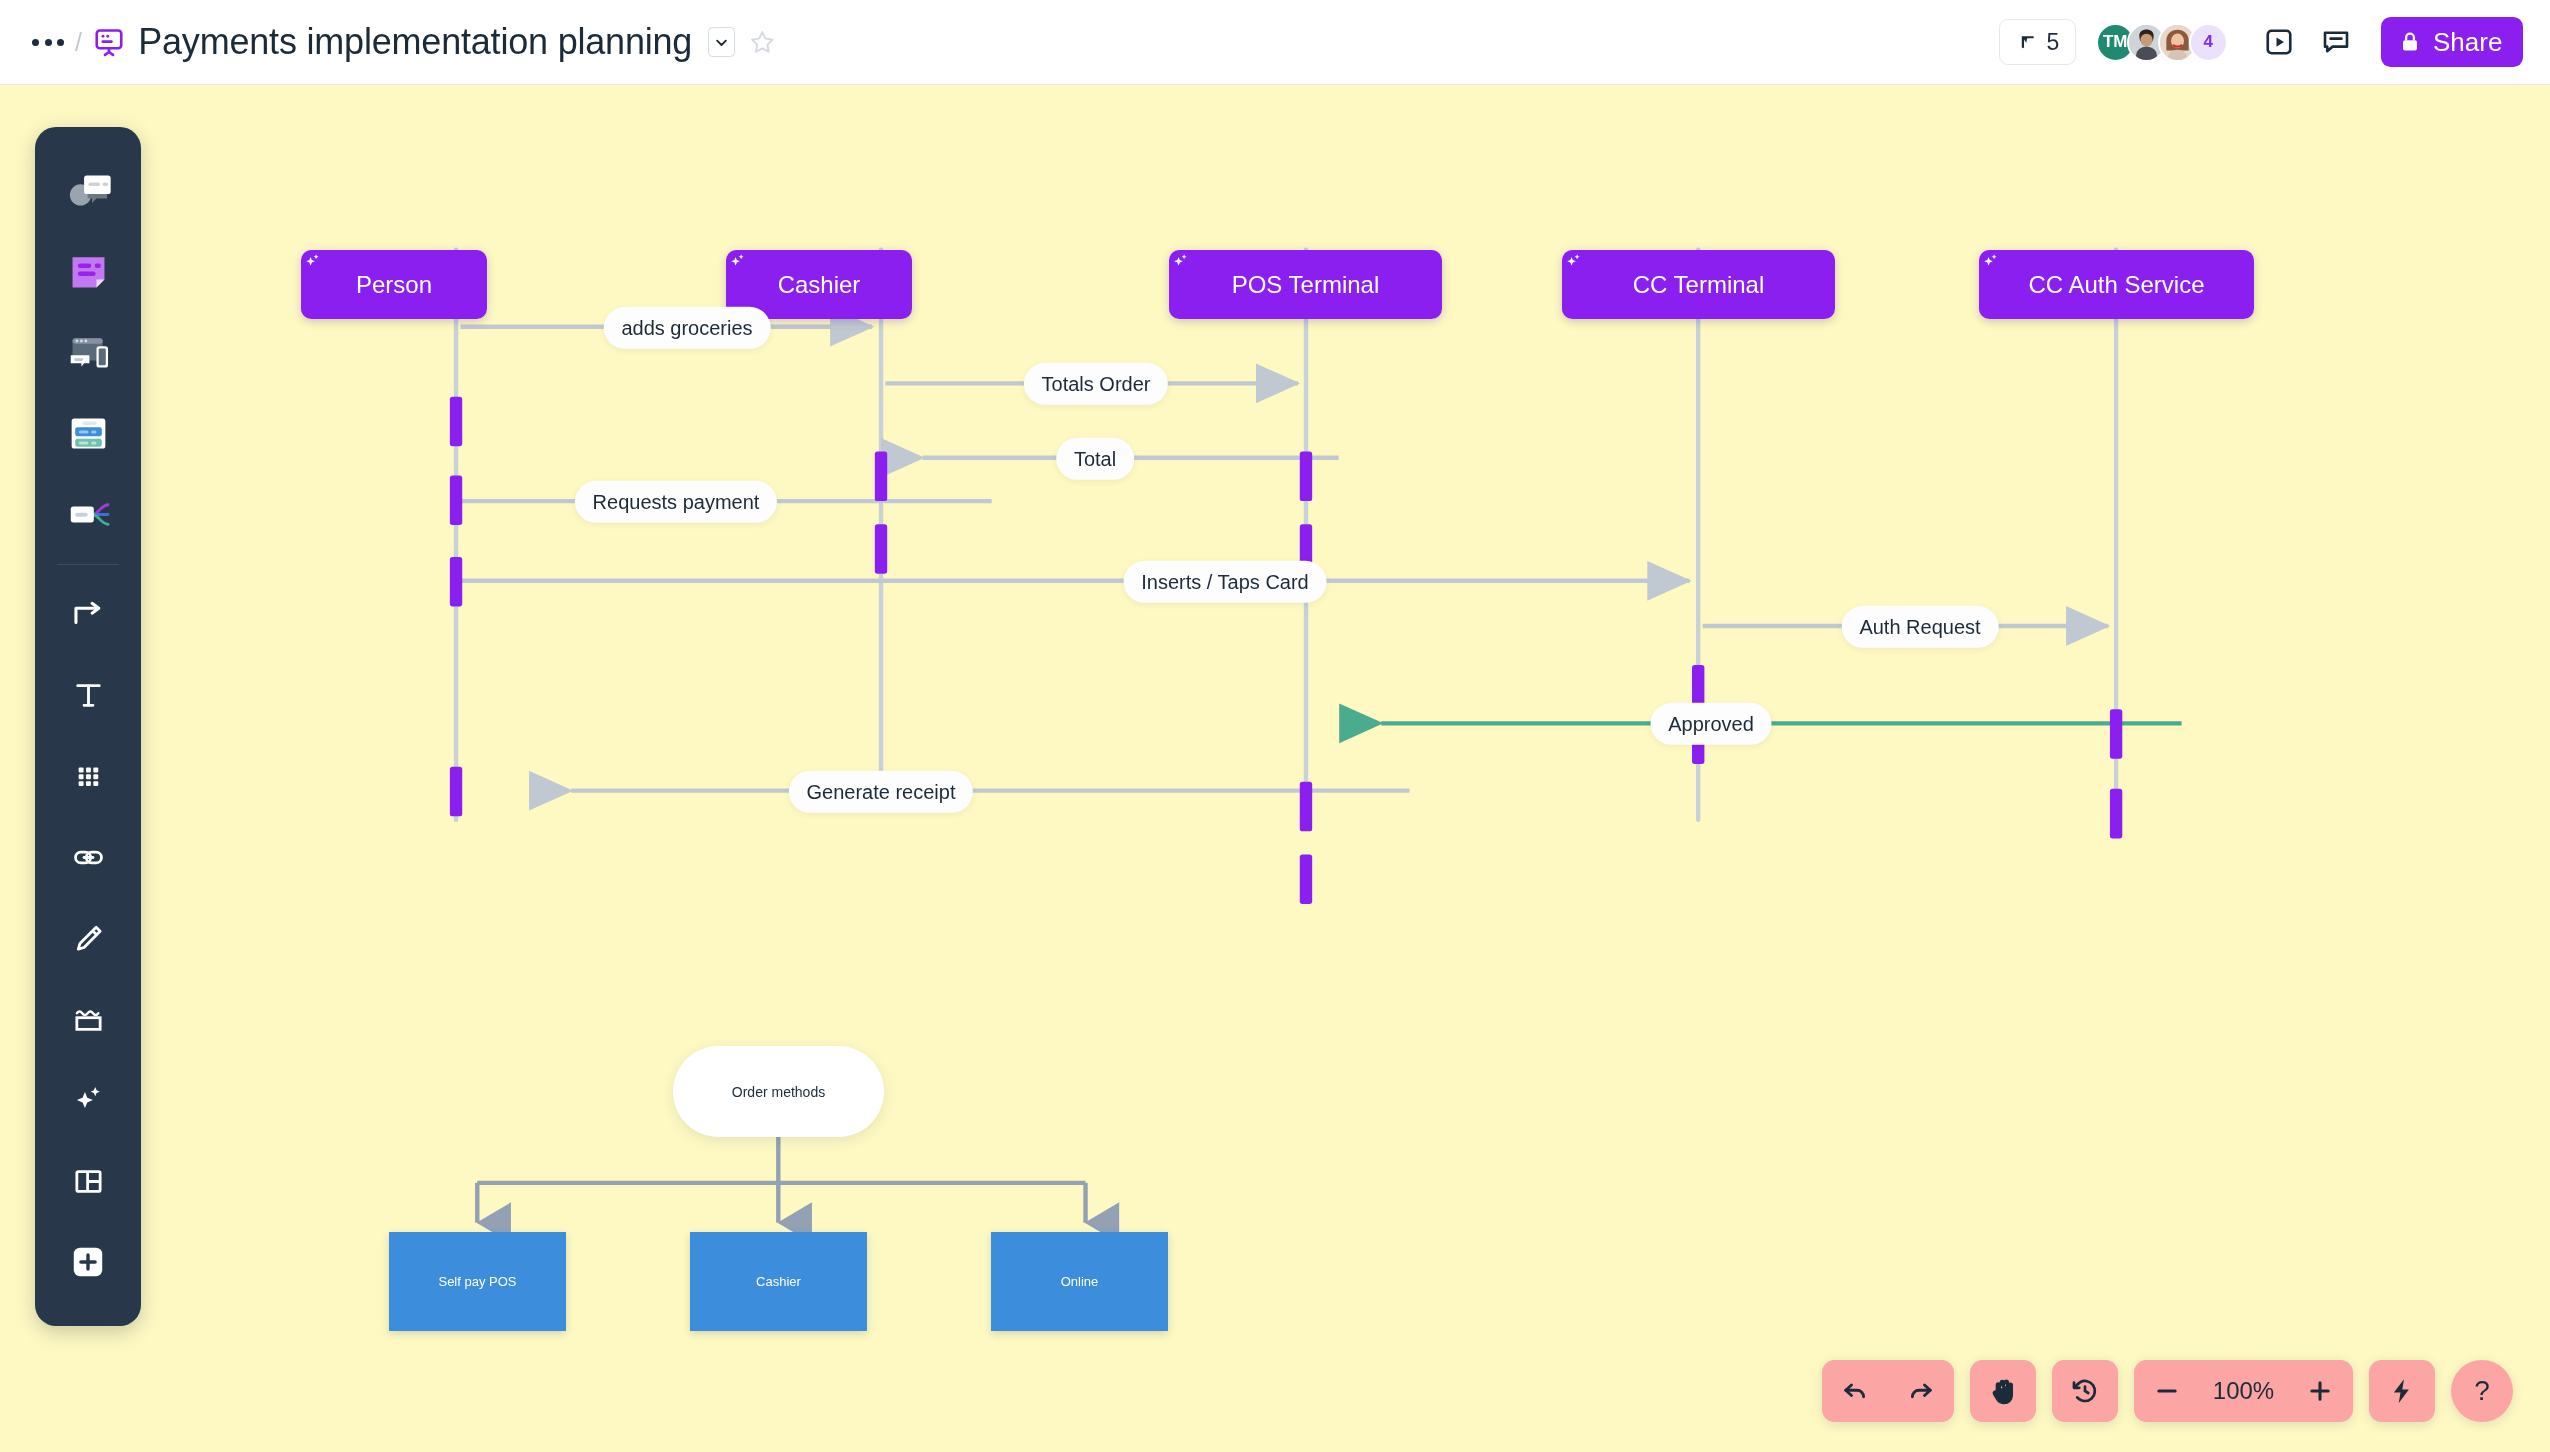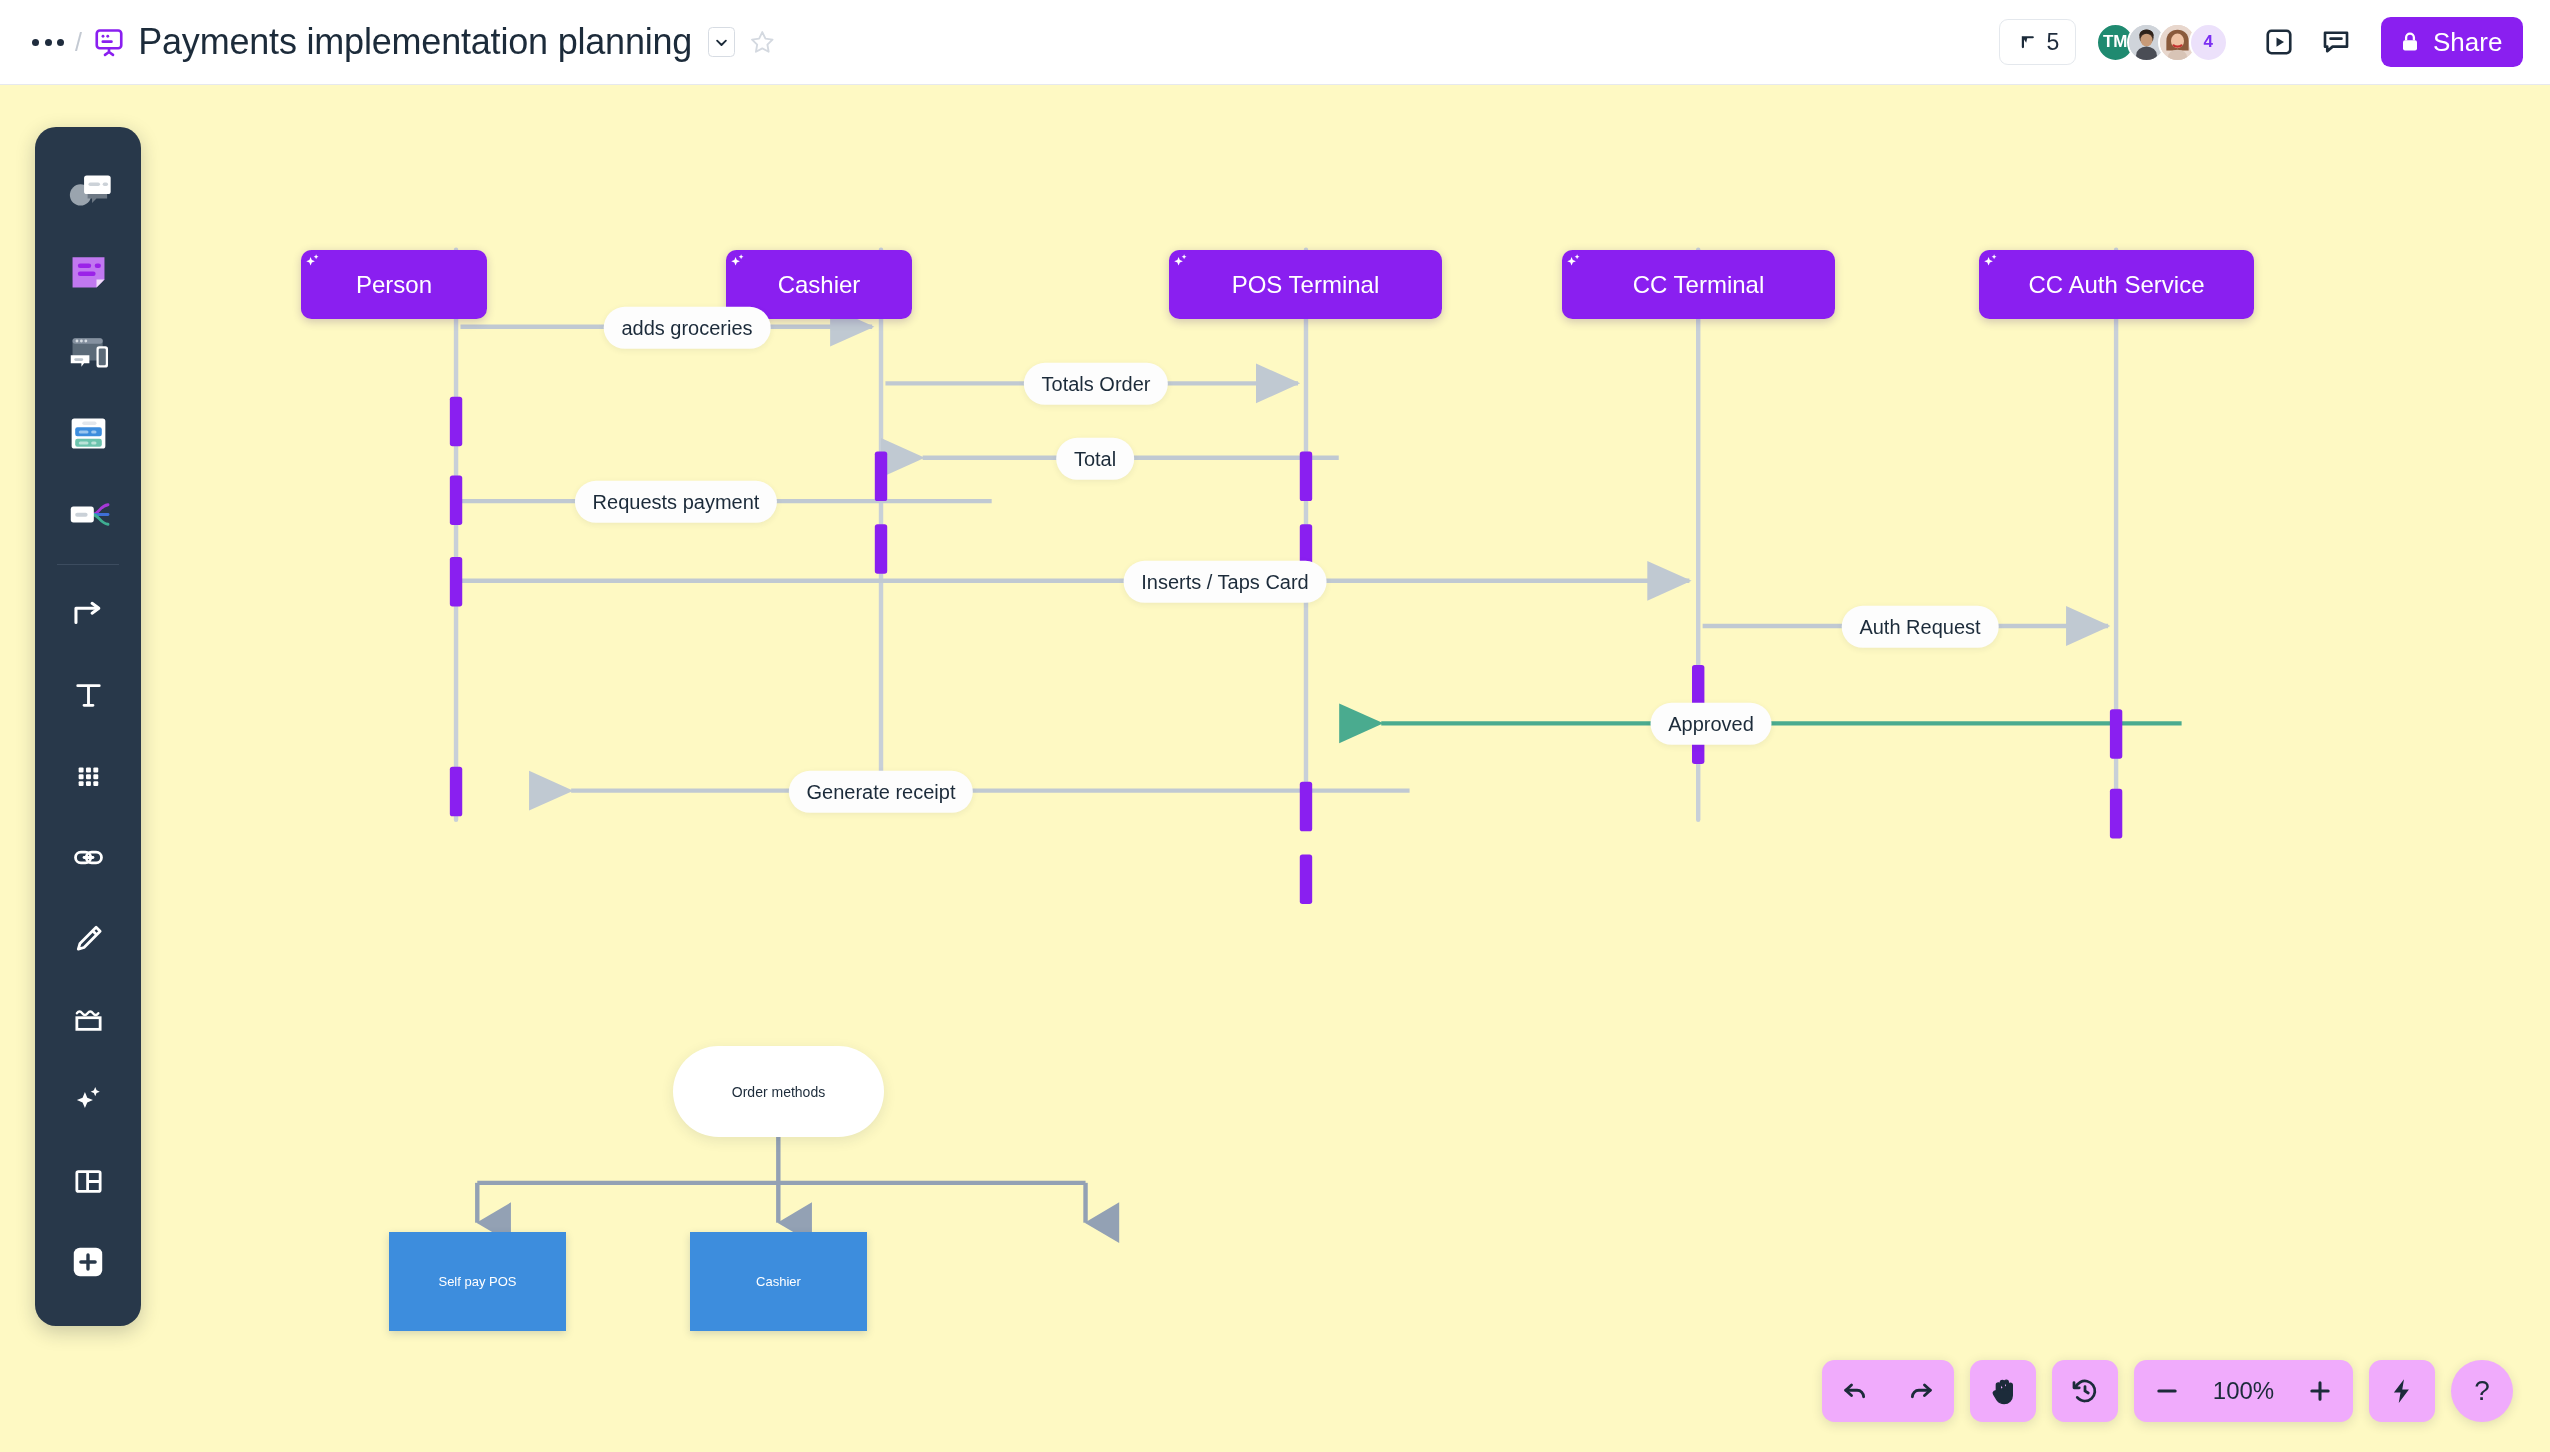--- a/index.html
+++ b/index.html
@@ -125,21 +125,21 @@
   }
 
   
   .bottombar {
     position: absolute; right: 37px; bottom: 30px;
     display: flex; align-items: center; gap: 16px;
     z-index: 35;
   }
   .bgrp {
     display: flex; align-items: center;
-    background: #f0abfc; border-radius: 12.4px;
+    background: #fca5a5; border-radius: 12.4px;
     box-shadow: 0 2.7px 10.6px rgba(25,40,60,0.13);
     height: 62px;
   }
   .bbtn {
     width: 66px; height: 62px; display: flex; align-items: center; justify-content: center;
     cursor: pointer;
   }
   .zoomlbl { font-size: 24px; color: #1c2b3a; padding: 0 5.3px; min-width: 87px; text-align: center; cursor: pointer; }
   .bbtn.round { width: 62px; }
   .bgrp.circle { border-radius: 50%; width: 62px; justify-content: center; }
@@ -499,20 +499,23 @@
   <div class="oval" style="left:673px; top:961px; width:211px; height:91px;">
     <span>Order methods</span>
   </div>
 
   <div class="fbox" style="left:389px; top:1147px; width:177px; height:99px;">
     <span>Self pay POS</span>
   </div>
   <div class="fbox" style="left:690px; top:1147px; width:177px; height:99px;">
     <span>Cashier</span>
   </div>
+  <div class="fbox" style="left:991px; top:1147px; width:177px; height:99px;">
+    <span>Online</span>
+  </div>
 </div>
 
 <div class="bottombar">
 
   <div class="bgrp">
     <div class="bbtn">
       <svg width="30" height="30" viewBox="0 0 24 24">
         <path d="M9.2 7.2L4.6 11.4l4.6 4.2" stroke="#1c2b3a" stroke-width="2.3" fill="none" stroke-linecap="round" stroke-linejoin="round"></path>
         <path d="M4.6 11.4h9.1a5.2 5.2 0 015.2 5.2" stroke="#1c2b3a" stroke-width="2.3" fill="none" stroke-linecap="round"></path>
       </svg>

